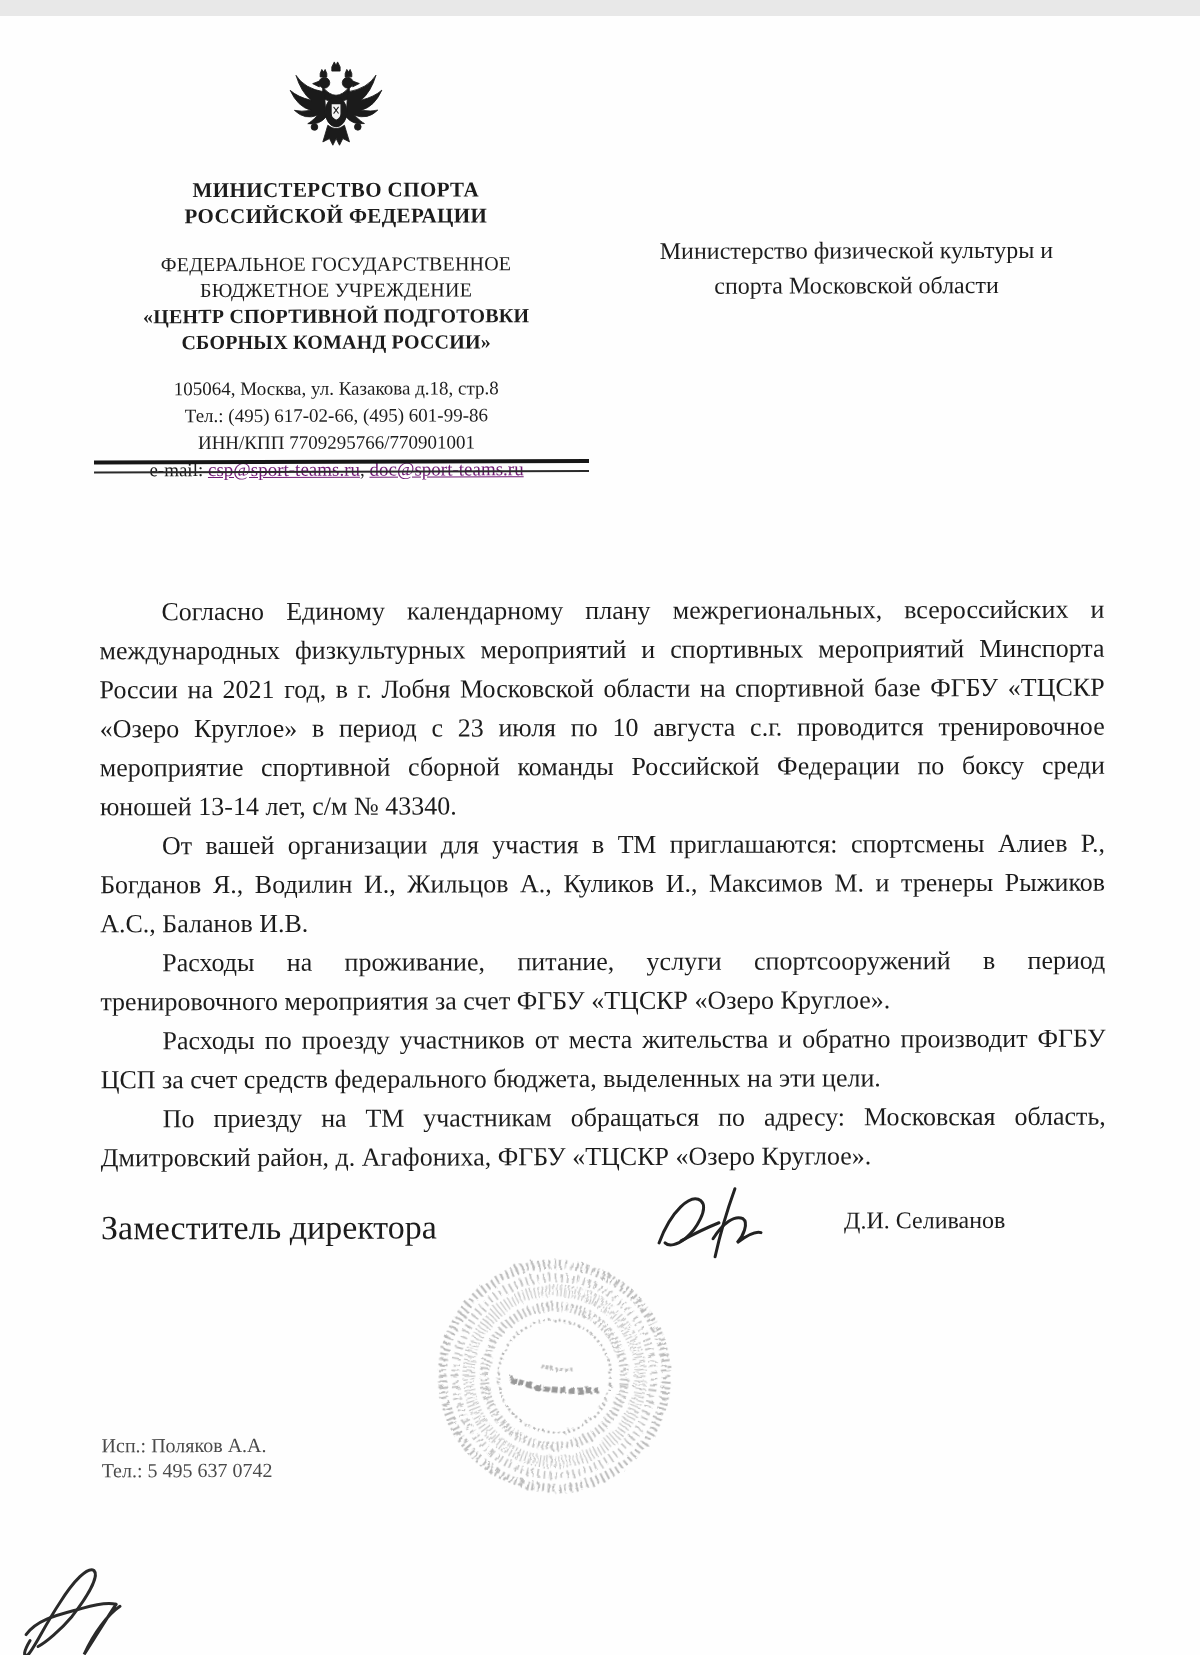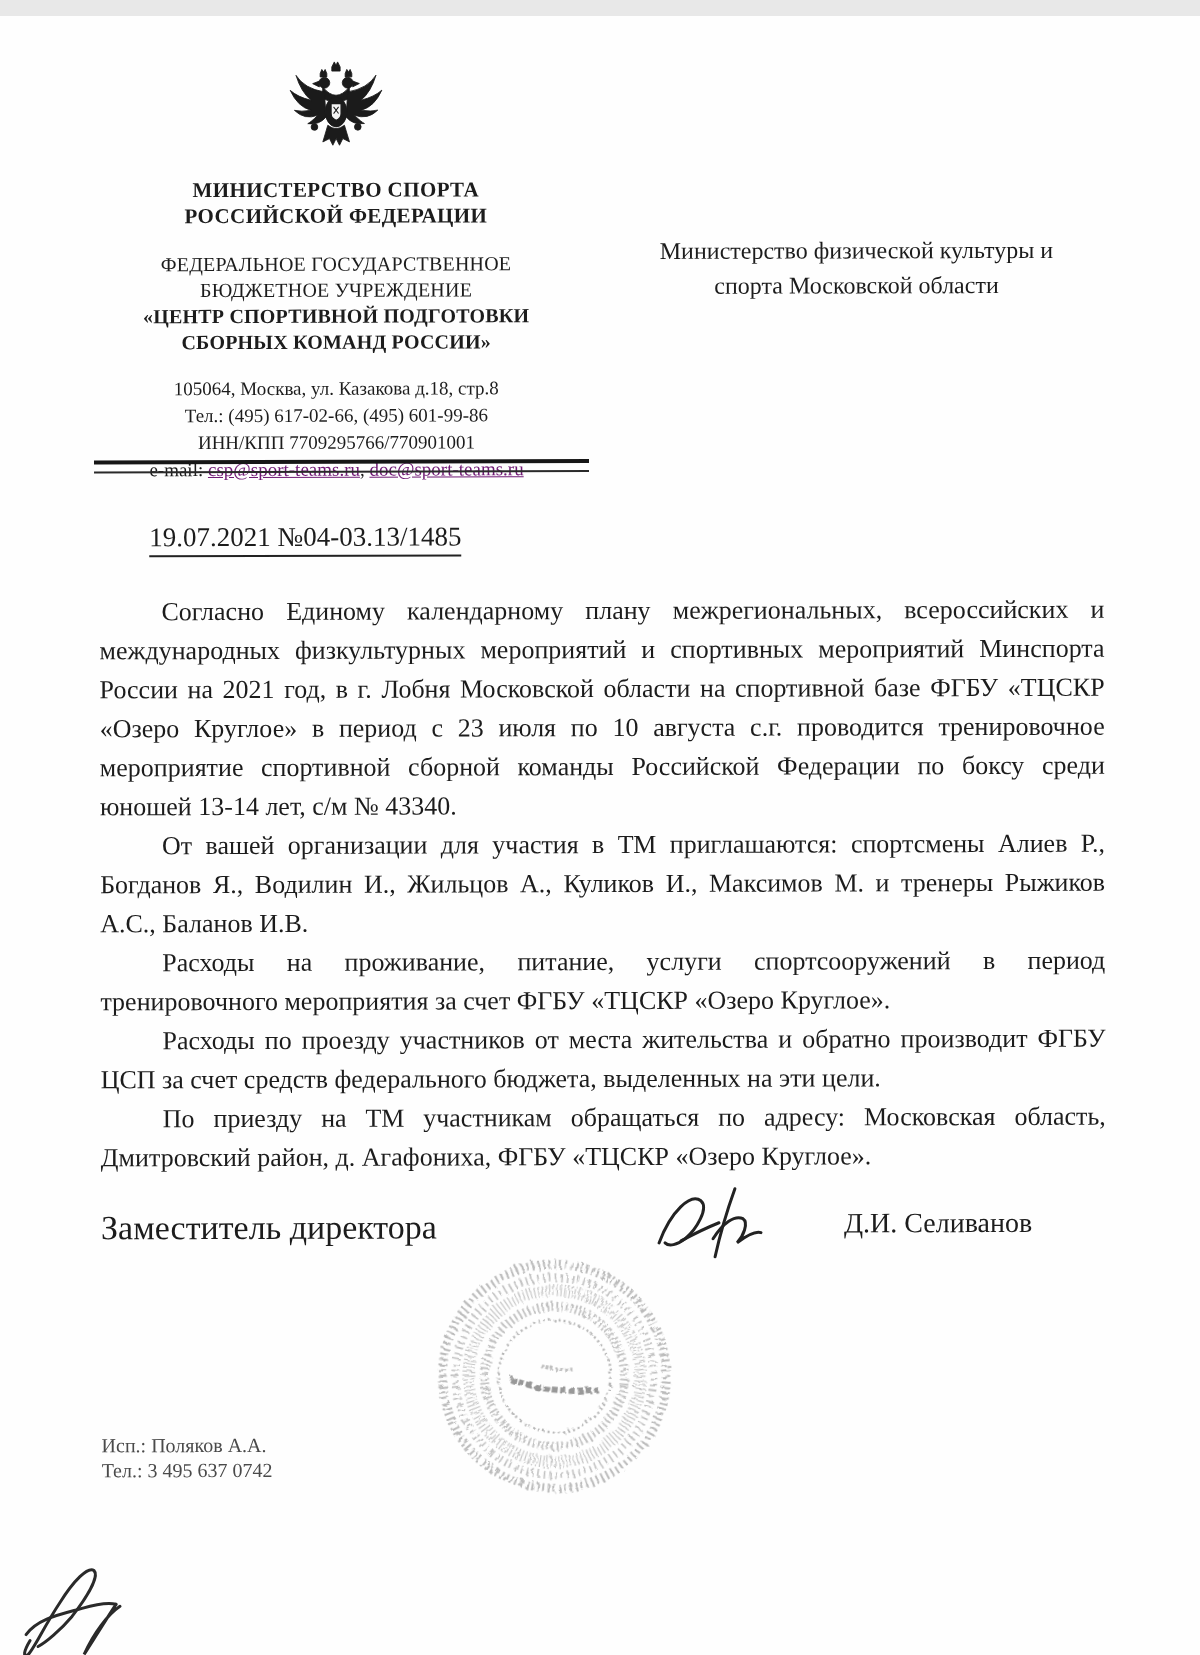--- a/index.html
+++ b/index.html
@@ -114,21 +114,21 @@
     position: absolute;
     left: 100px;
     top: 1192px;
     font-size: 34px;
     text-align: center;
   }
   .sig-name {
     position: absolute;
     left: 843px;
     top: 1192px;
-    font-size: 28px;
+    font-size: 24px;
   }
   .sig-scribble {
     position: absolute;
     left: 650px;
     top: 1165px;
     width: 130px;
     height: 95px;
   }
   .stamp {
     position: absolute;
@@ -218,23 +218,20 @@
       </div>
     </div>
 
     <div class="double-rule"></div>
 
     <div class="letterhead-right">
       <div>Министерство физической культуры и</div>
       <div>спорта Московской области</div>
     </div>
 
-    <div class="ref-line">
-      <span>19.07.2021 №04-03.13/1485</span>
-    </div>
 
     <div class="body-text">
       <p>Согласно Единому календарному плану межрегиональных, всероссийских и международных физкультурных мероприятий и спортивных мероприятий Минспорта России на 2021 год, в г. Лобня Московской области на спортивной базе ФГБУ «ТЦСКР «Озеро Круглое» в период с 23 июля по 10 августа с.г. проводится тренировочное мероприятие спортивной сборной команды Российской Федерации по боксу среди юношей 13-14 лет, с/м № 43340.</p>
       <p>От вашей организации для участия в ТМ приглашаются: спортсмены Алиев Р., Богданов Я., Водилин И., Жильцов А., Куликов И., Максимов М. и тренеры Рыжиков А.С., Баланов И.В.</p>
       <p>Расходы на проживание, питание, услуги спортсооружений в период тренировочного мероприятия за счет ФГБУ «ТЦСКР «Озеро Круглое».</p>
       <p>Расходы по проезду участников от места жительства и обратно производит ФГБУ ЦСП за счет средств федерального бюджета, выделенных на эти цели.</p>
       <p>По приезду на ТМ участникам обращаться по адресу: Московская область, Дмитровский район, д. Агафониха, ФГБУ «ТЦСКР «Озеро Круглое».</p>
     </div>
 
     <div class="sig-position">Заместитель директора</div>
@@ -263,21 +260,21 @@
         <circle cx="125" cy="125" r="86" stroke-width="12" stroke-dasharray="1.2 2.6" opacity="0.45"></circle>
         <circle cx="125" cy="125" r="70" stroke-width="9" stroke-dasharray="1.8 3" opacity="0.5"></circle>
         <circle cx="125" cy="125" r="56" stroke-width="2.5" stroke-dasharray="2 3" opacity="0.6"></circle>
         <path d="M82 134 q43 10 88 -2" stroke="#555" stroke-width="6" stroke-dasharray="6 2.5" opacity="0.7"></path>
         <path d="M110 116 q16 4 32 0" stroke="#777" stroke-width="4" stroke-dasharray="3 2" opacity="0.55"></path>
       </g>
     </svg>
 
     <div class="executor">
       <div>Исп.: Поляков А.А.</div>
-      <div>Тел.: 3 495 637 0742</div>
+      <div>Тел.: 5 495 637 0742</div>
     </div>
 
     <svg class="bottom-mark" viewBox="0 0 135 145" aria-hidden="true">
       <g fill="none" stroke="#2a2a2a" stroke-width="3" stroke-linecap="round">
         <path d="M10 118 C 4 128, 2 136, 8 132 C 14 126, 24 104, 40 80 C 54 58, 68 44, 74 48 C 80 54, 66 76, 52 94 C 40 108, 26 120, 18 124"></path>
         <path d="M6 112 C 18 96, 40 92, 62 86 C 76 82, 88 80, 96 82"></path>
         <path d="M96 82 C 84 100, 72 120, 64 132 C 74 110, 88 92, 100 84"></path>
       </g>
     </svg>
 

